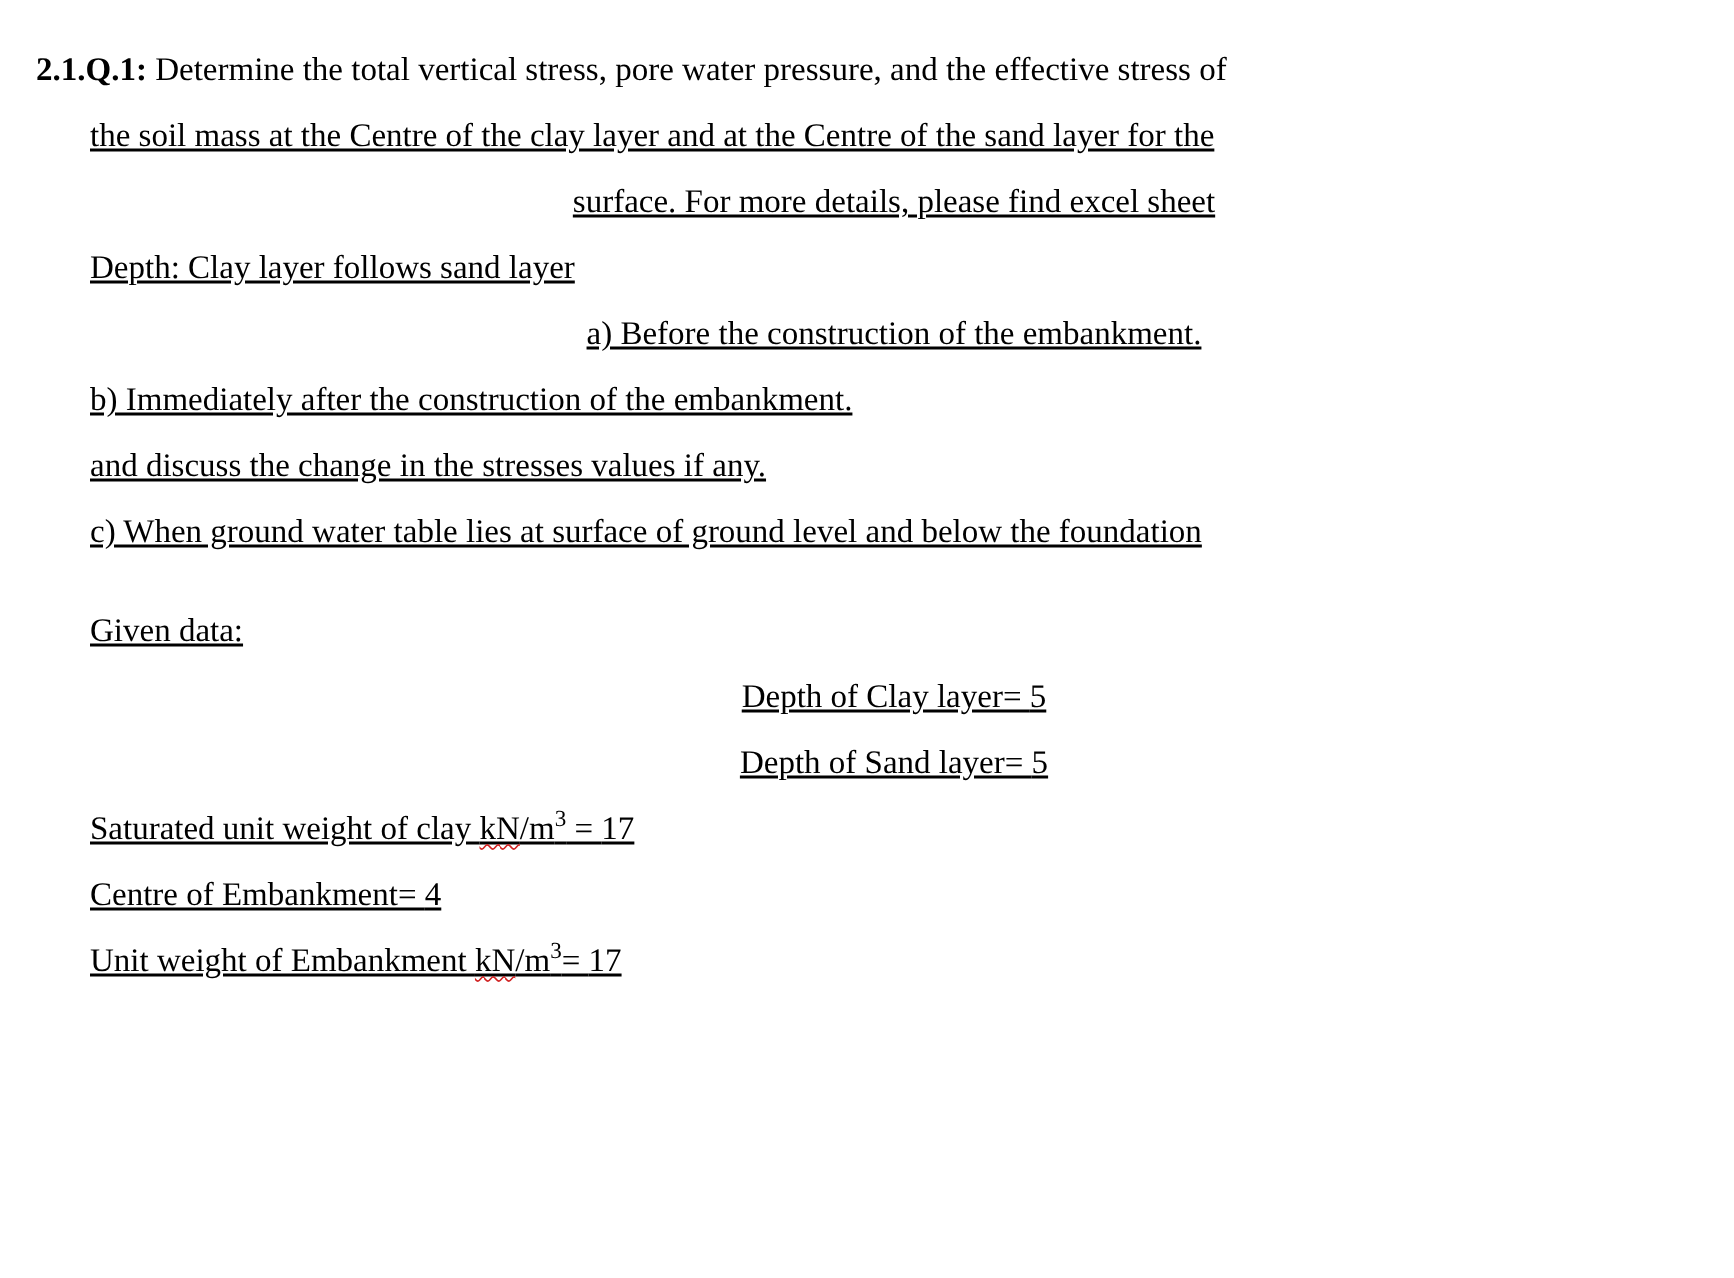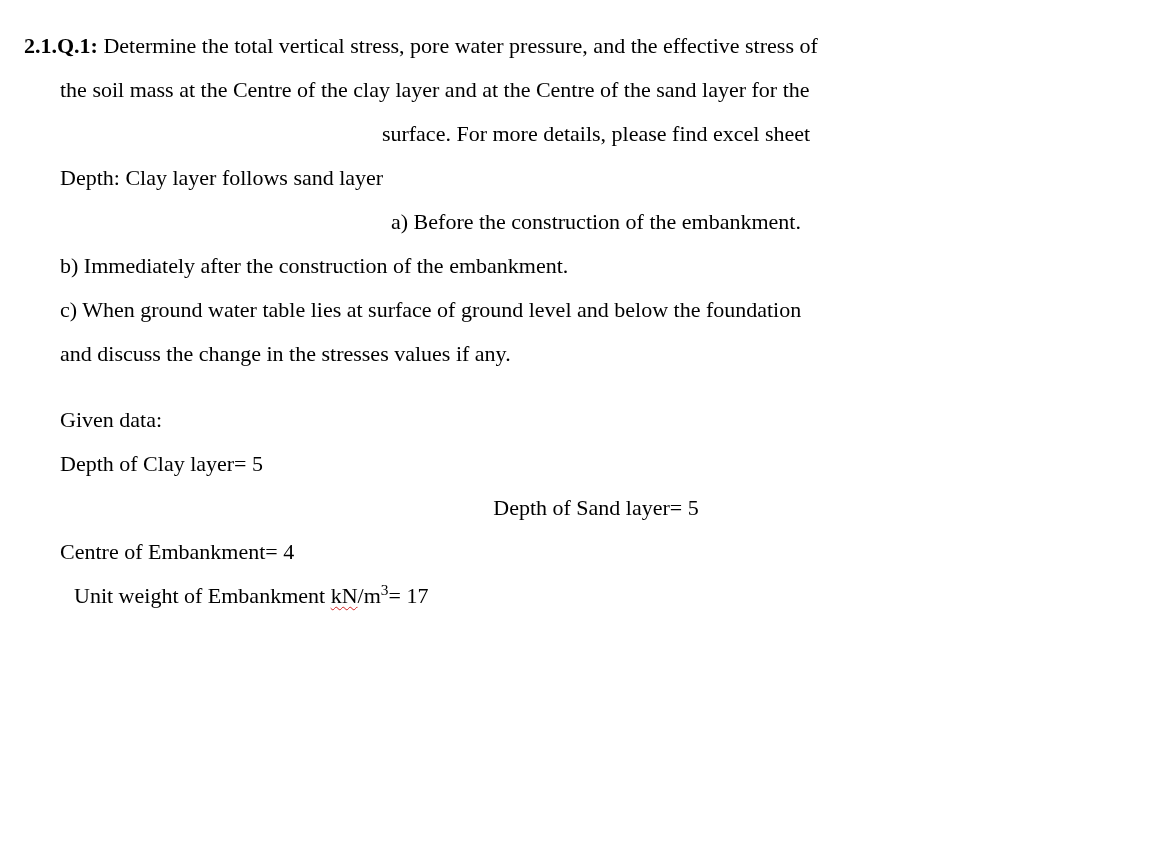--- a/index.html
+++ b/index.html
@@ -20,20 +20,21 @@
     }
     .intro {
       text-align: justify;
       text-justify: inter-word;
     }
     .intro-first {
       text-indent: 0;
     }
     .indent-block {
       padding-left: 36px;
+      text-decoration: underline;
     }
     .indent-block p {
       margin: 0;
       text-align: justify;
       text-justify: inter-word;
     }
     .spacer {
       height: 22px;
     }
     .squiggle {
@@ -62,40 +63,43 @@
 
   <div class="indent-block">
 
     <p>the soil mass at the Centre of the clay layer and at the Centre of the sand layer for the</p>
     <p style="text-align:center;">surface. For more details, please find excel sheet</p>
 
     <p style="text-align:left;">Depth: Clay layer follows sand layer</p>
 
     <p style="text-align:center;">a) Before the construction of the embankment.</p>
     <p style="text-align:left;">b) Immediately after the construction of the embankment.</p>
+    <p style="text-align:left;">and discuss the change in the stresses values if any.</p>
     <p>c) When ground water table lies at surface of ground level and below the foundation</p>
-    <p style="text-align:left;">and discuss the change in the stresses values if any.</p>
 
     <div class="spacer"></div>
 
     <p style="text-align:left;">Given data:</p>
 
-    <p style="text-align:left;">
+    <p style="text-align:center;">
       <span>Depth of Clay layer= </span><span>5</span>
     </p>
 
     <p style="text-align:center;">
       <span>Depth of Sand layer= </span><span>5</span>
     </p>
 
+    <p style="text-align:left;" class="nowrap">
+      <span>Saturated unit weight of clay </span><span class="squiggle">kN</span><span>/m</span><sup>3</sup><span> = </span><span>17</span>
+    </p>
 
 
     <p style="text-align:left;">
       <span>Centre of Embankment= </span><span>4</span>
     </p>
 
-    <p style="text-align:left;margin-left:14px;" class="nowrap">
+    <p style="text-align:left;" class="nowrap">
       <span>Unit weight of Embankment </span><span class="squiggle">kN</span><span>/m</span><sup>3</sup><span>= </span><span>17</span>
     </p>
 
   </div>
 
 </div>
 
 </body></html>

